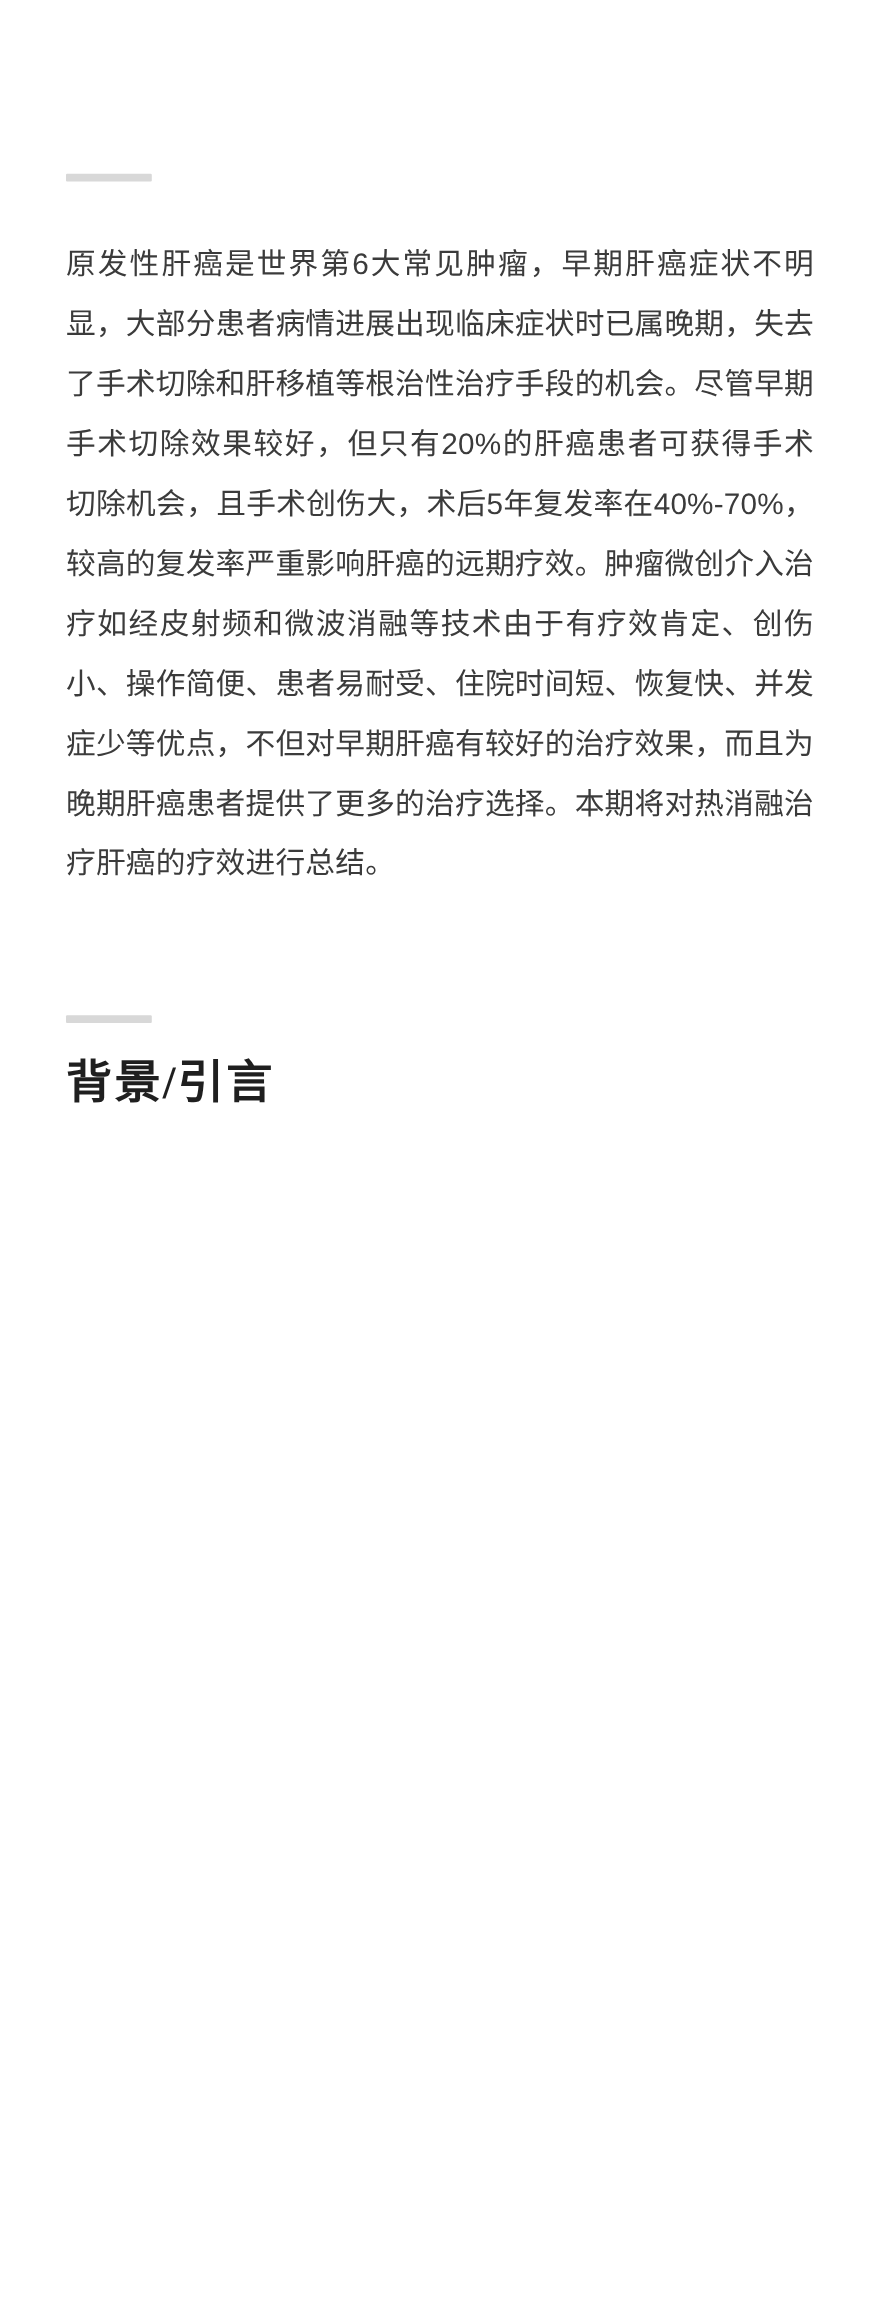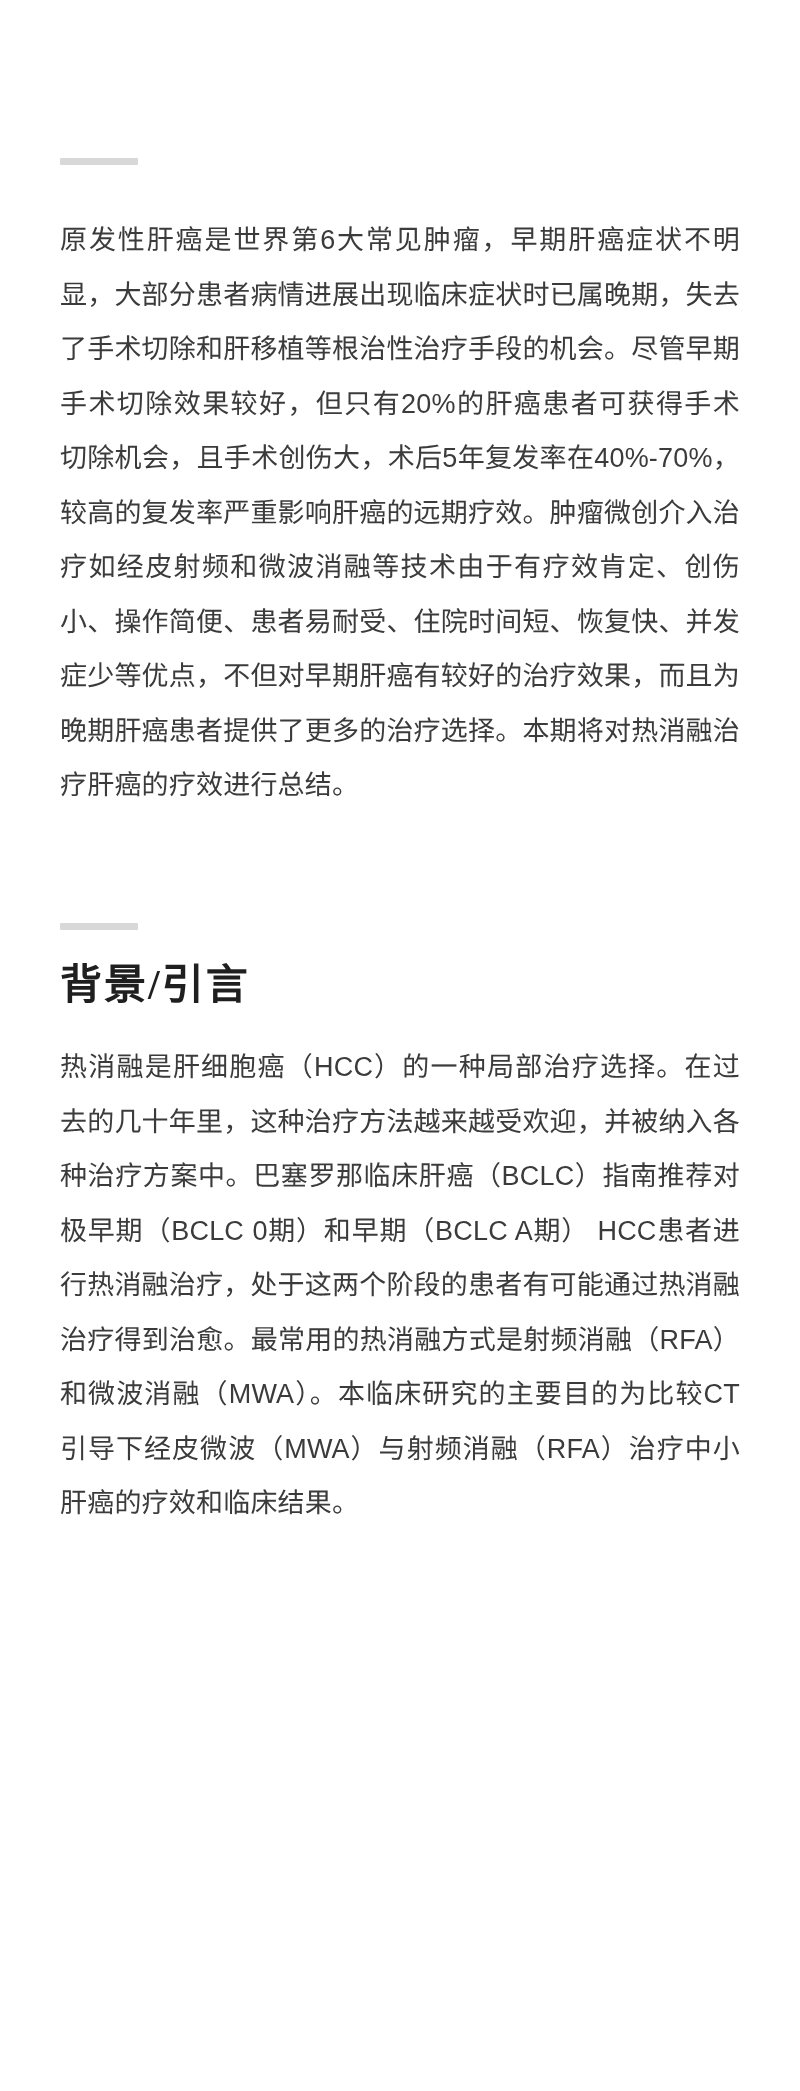--- a/index.html
+++ b/index.html
@@ -76,16 +76,15 @@
     <div class="gap-after-intro-rule"></div>
     <p class="body-text">原发性肝癌是世界第6大常见肿瘤，早期肝癌症状不明显，大部分患者病情进展出现临床症状时已属晚期，失去了手术切除和肝移植等根治性治疗手段的机会。尽管早期手术切除效果较好，但只有20%的肝癌患者可获得手术切除机会，且手术创伤大，术后5年复发率在40%-70%，较高的复发率严重影响肝癌的远期疗效。肿瘤微创介入治疗如经皮射频和微波消融等技术由于有疗效肯定、创伤小、操作简便、患者易耐受、住院时间短、恢复快、并发症少等优点，不但对早期肝癌有较好的治疗效果，而且为晚期肝癌患者提供了更多的治疗选择。本期将对热消融治疗肝癌的疗效进行总结。</p>
   </section>
 
   <div class="gap-between-sections"></div>
 
   <section class="section-background">
     <div class="rule"></div>
     <div class="gap-after-heading-rule"></div>
     <h2 class="section-heading">背景/引言</h2>
-    <p class="body-text">热消融是肝细胞癌（HCC）的一种局部治疗选择。在过去的几十年里，这种治疗方法越来越受欢迎，并被纳入各种治疗方案中。巴塞罗那临床肝癌（BCLC）指南推荐对极早期（BCLC 0期）和早期（BCLC A期） HCC患者进行热消融治疗，处于这两个阶段的患者有可能通过热消融治疗得到治愈。最常用的热消融方式是射频消融（RFA）和微波消融（MWA）。本临床研究的主要目的为比较CT引导下经皮微波（MWA）与射频消融（RFA）治疗中小肝癌的疗效和临床结果。</p>
   </section>
 
 </div>
 
 </body></html>

